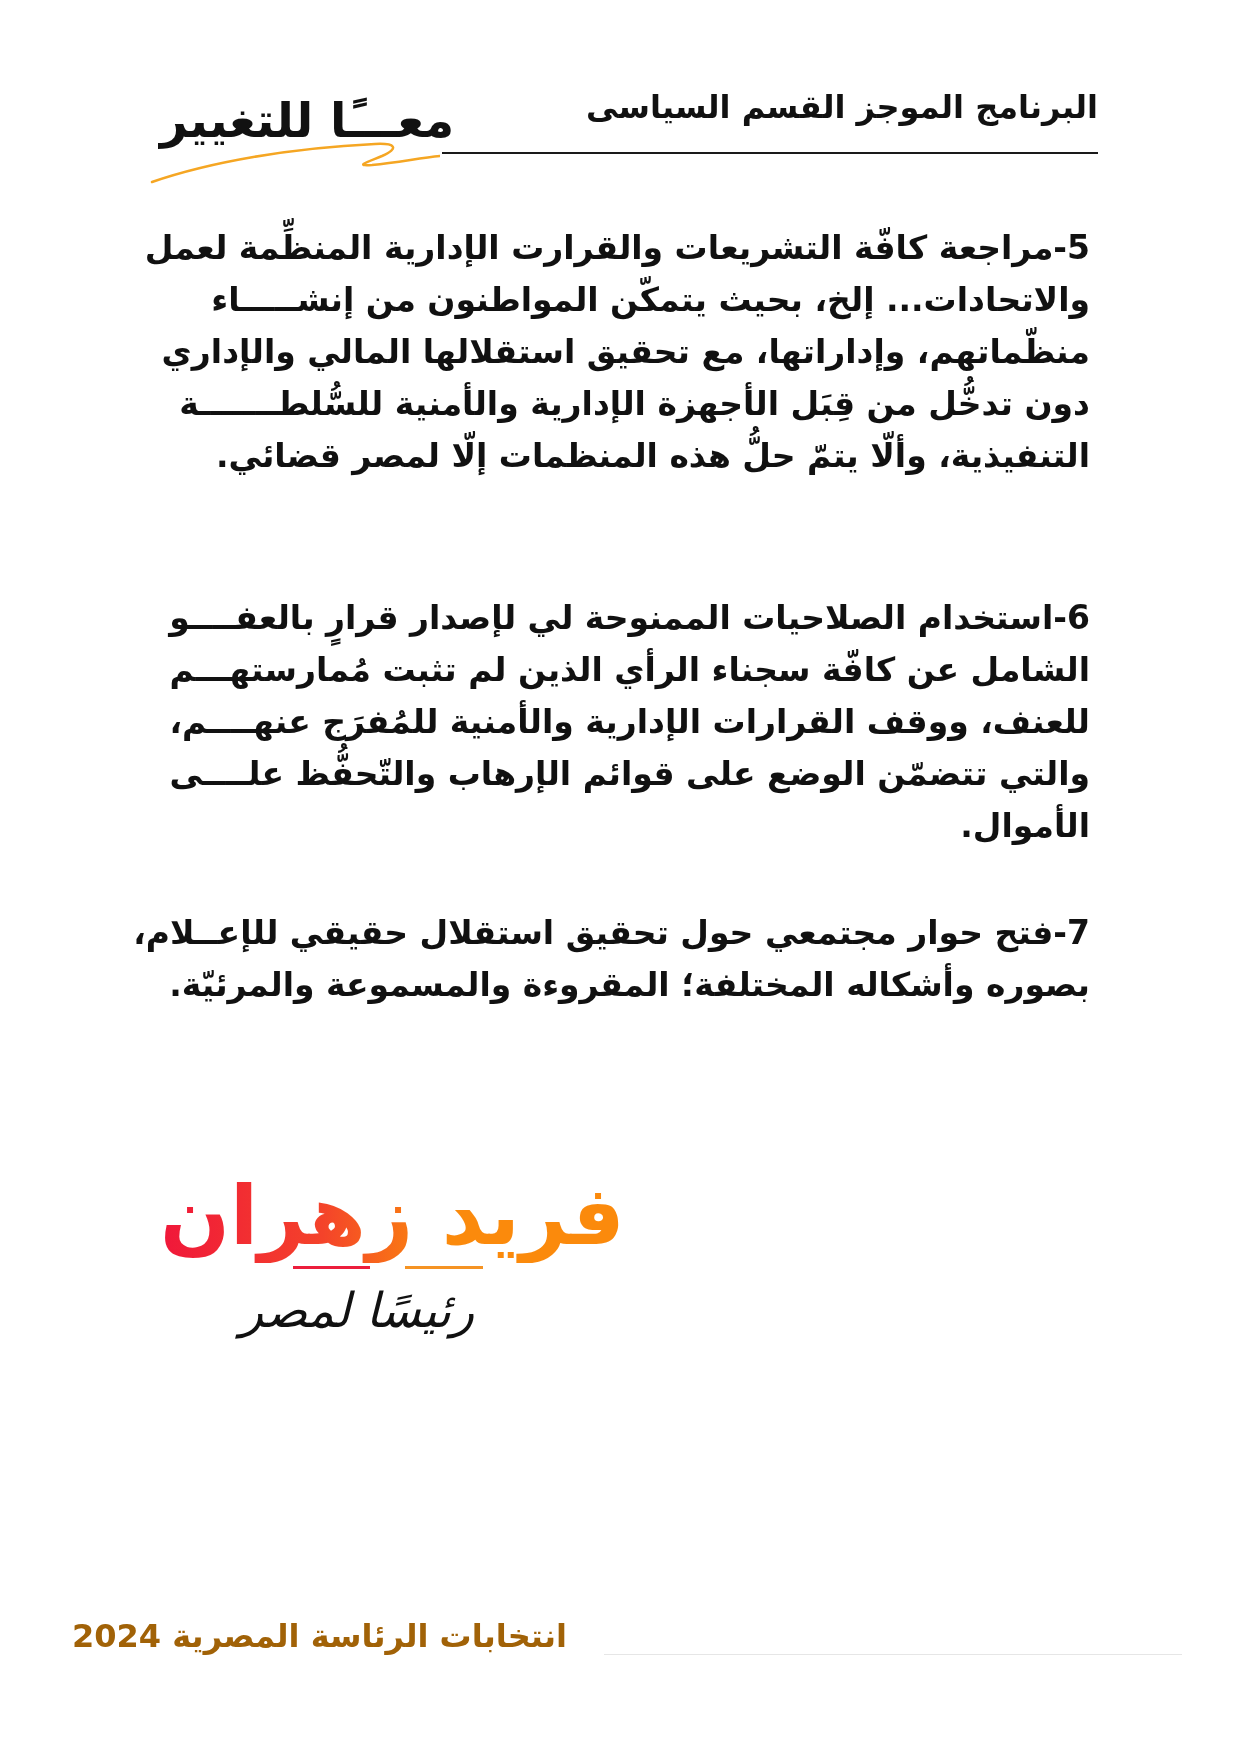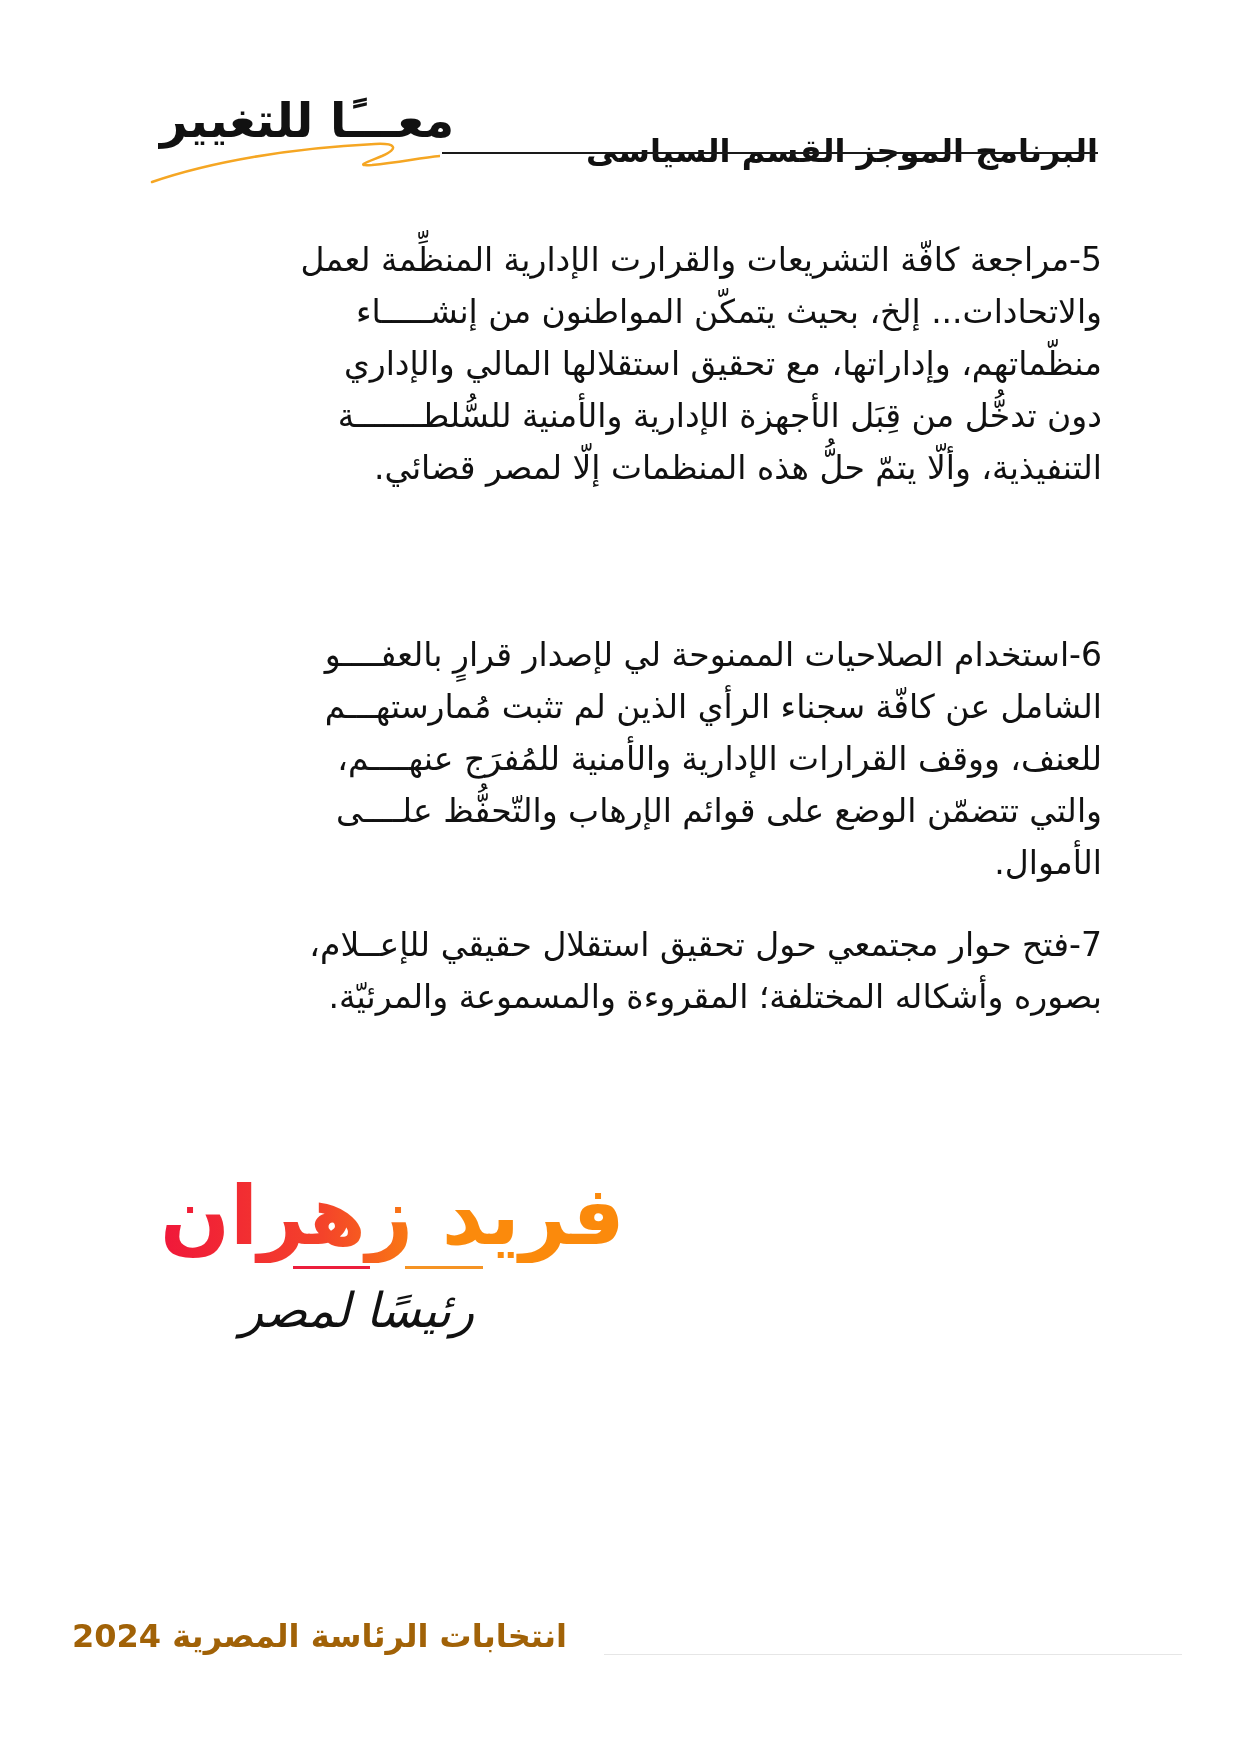--- a/index.html
+++ b/index.html
@@ -21,21 +21,20 @@
     .header-title {
       position: absolute;
       right: 142px;
       top: 88px;
       font-size: 32px;
       font-weight: bold;
       direction: rtl;
       white-space: nowrap;
       letter-spacing: -0.5px;
       color: #111;
-      margin-top: 44px;
     }
     .header-rule {
       position: absolute;
       left: 442px;
       top: 152px;
       width: 656px;
       height: 2px;
       background: #1a1a1a;
     }
     .slogan {
@@ -63,23 +62,23 @@
       left: 158px;
       width: 932px;
       direction: rtl;
       text-align: justify;
       text-align-last: right;
       font-size: 33px;
       line-height: 52px;
       color: #111;
       letter-spacing: -0.3px;
     }
-    .para { margin: 12px; }
+    .para { margin: 0; font-weight: bold; }
     .para-5 { top: 222px; }
-    .para-6 { top: 617px; }
+    .para-6 { top: 592px; }
     .para-7 { top: 907px; }
     .para .line { display: block; white-space: nowrap; text-align: right; }
 
     
     .candidate-name {
       position: absolute;
       left: 160px;
       top: 1168px;
       font-size: 82px;
       font-weight: bold;

